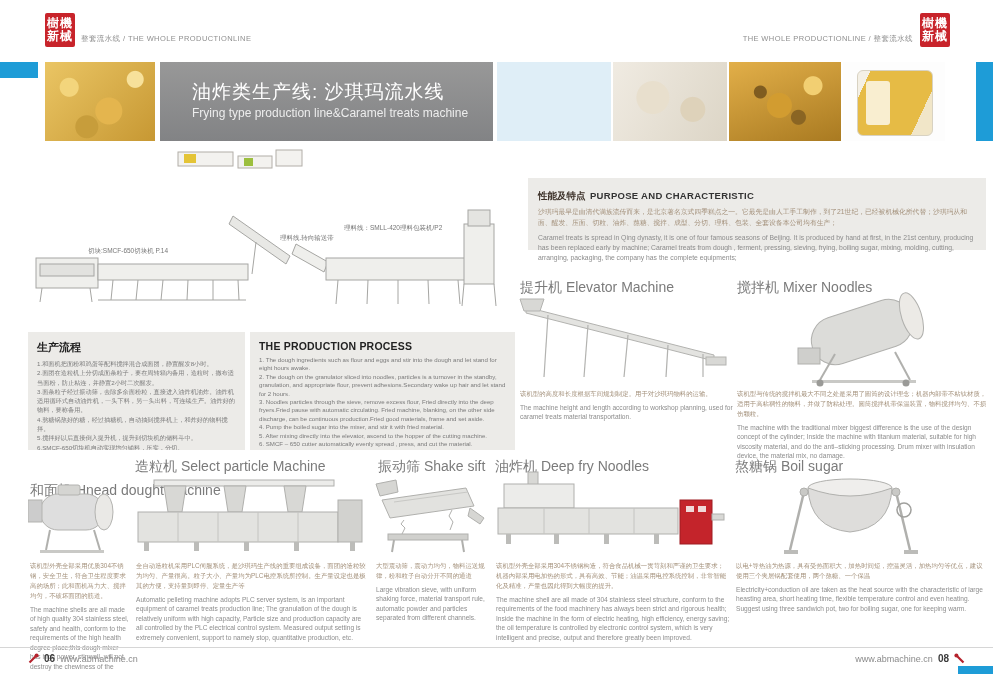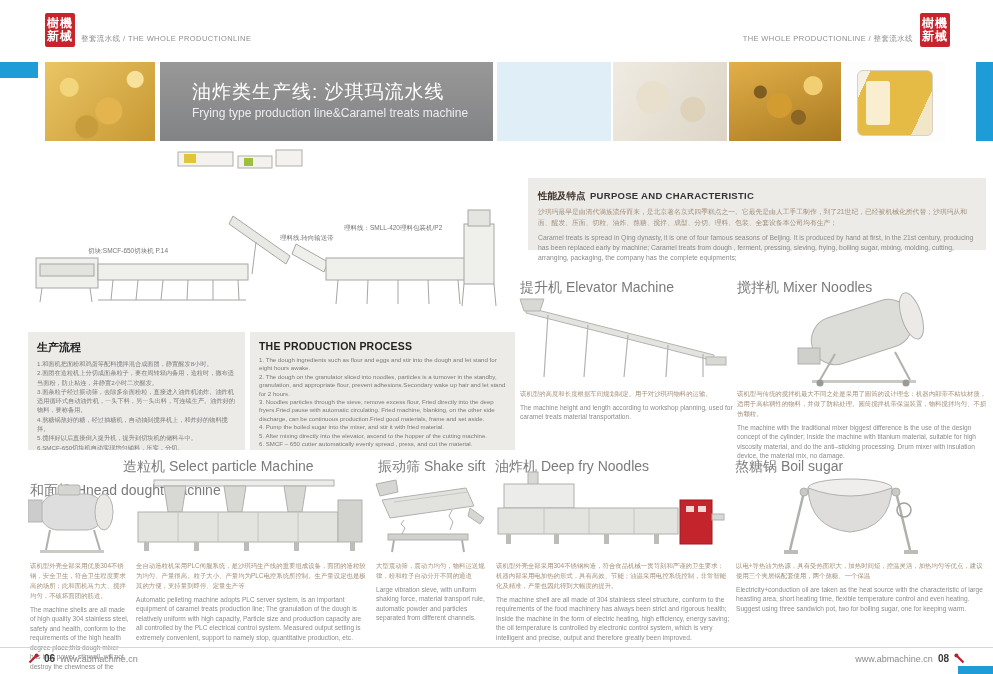--- a/index.html
+++ b/index.html
@@ -211,21 +211,21 @@
         <li>1.和面机把面粉和鸡蛋等配料搅拌混合成面团，静置醒发8小时。</li>
         <li>2.面团在造粒机上分切成面条粒子，要在周转箱内备用，造粒时，撒布适当面粉，防止粘连，并静置2小时二次醒发。</li>
         <li>3.面条粒子经过振动筛，去除多余面粉粒，直接进入油炸机油炸。油炸机适用循环式自动油炸机，一头下料，另一头出料，可连续生产。油炸好的物料，要称备用。</li>
         <li>4.熬糖锅熬好的糖，经过抽糖机，自动抽到搅拌机上，和炸好的物料搅拌。</li>
         <li>5.搅拌好以后直接倒入提升机，提升到切块机的储料斗中。</li>
         <li>6.SMCF-650切块机自动实现均匀铺料，压实，分切。</li>
       </ul>
   </div>
 
   <div class="abs m-label" style="left:30px;top:482px">和面机 Hnead dought Machine</div>
-  <div class="abs m-label" style="left:123px;top:458px">造粒机 Select particle Machine</div>
+  <div class="abs m-label" style="left:135px;top:458px">造粒机 Select particle Machine</div>
   <div class="abs m-label" style="left:378px;top:458px">振动筛 Shake sift</div>
   <div class="abs m-label" style="left:495px;top:458px">油炸机 Deep fry Noodles</div>
   <div class="abs m-label" style="left:735px;top:458px">熬糖锅 Boil sugar</div>
 
   <svg class="abs" style="left:28px;top:472px" width="100" height="85" viewBox="0 0 100 85">
     <rect x="12" y="22" width="64" height="36" rx="18" fill="#dedede" stroke="#b3b3b0"></rect>
     <ellipse cx="76" cy="40" rx="9" ry="18" fill="#eae9e6" stroke="#b3b3b0"></ellipse>
     <rect x="0" y="28" width="14" height="22" fill="#cccccc" stroke="#b3b3b0"></rect>
     <rect x="30" y="13" width="22" height="10" rx="2" fill="#d5d5d2" stroke="#b3b3b0"></rect>
     <line x1="22" y1="58" x2="18" y2="78" stroke="#b0b0ad" stroke-width="2"></line>

